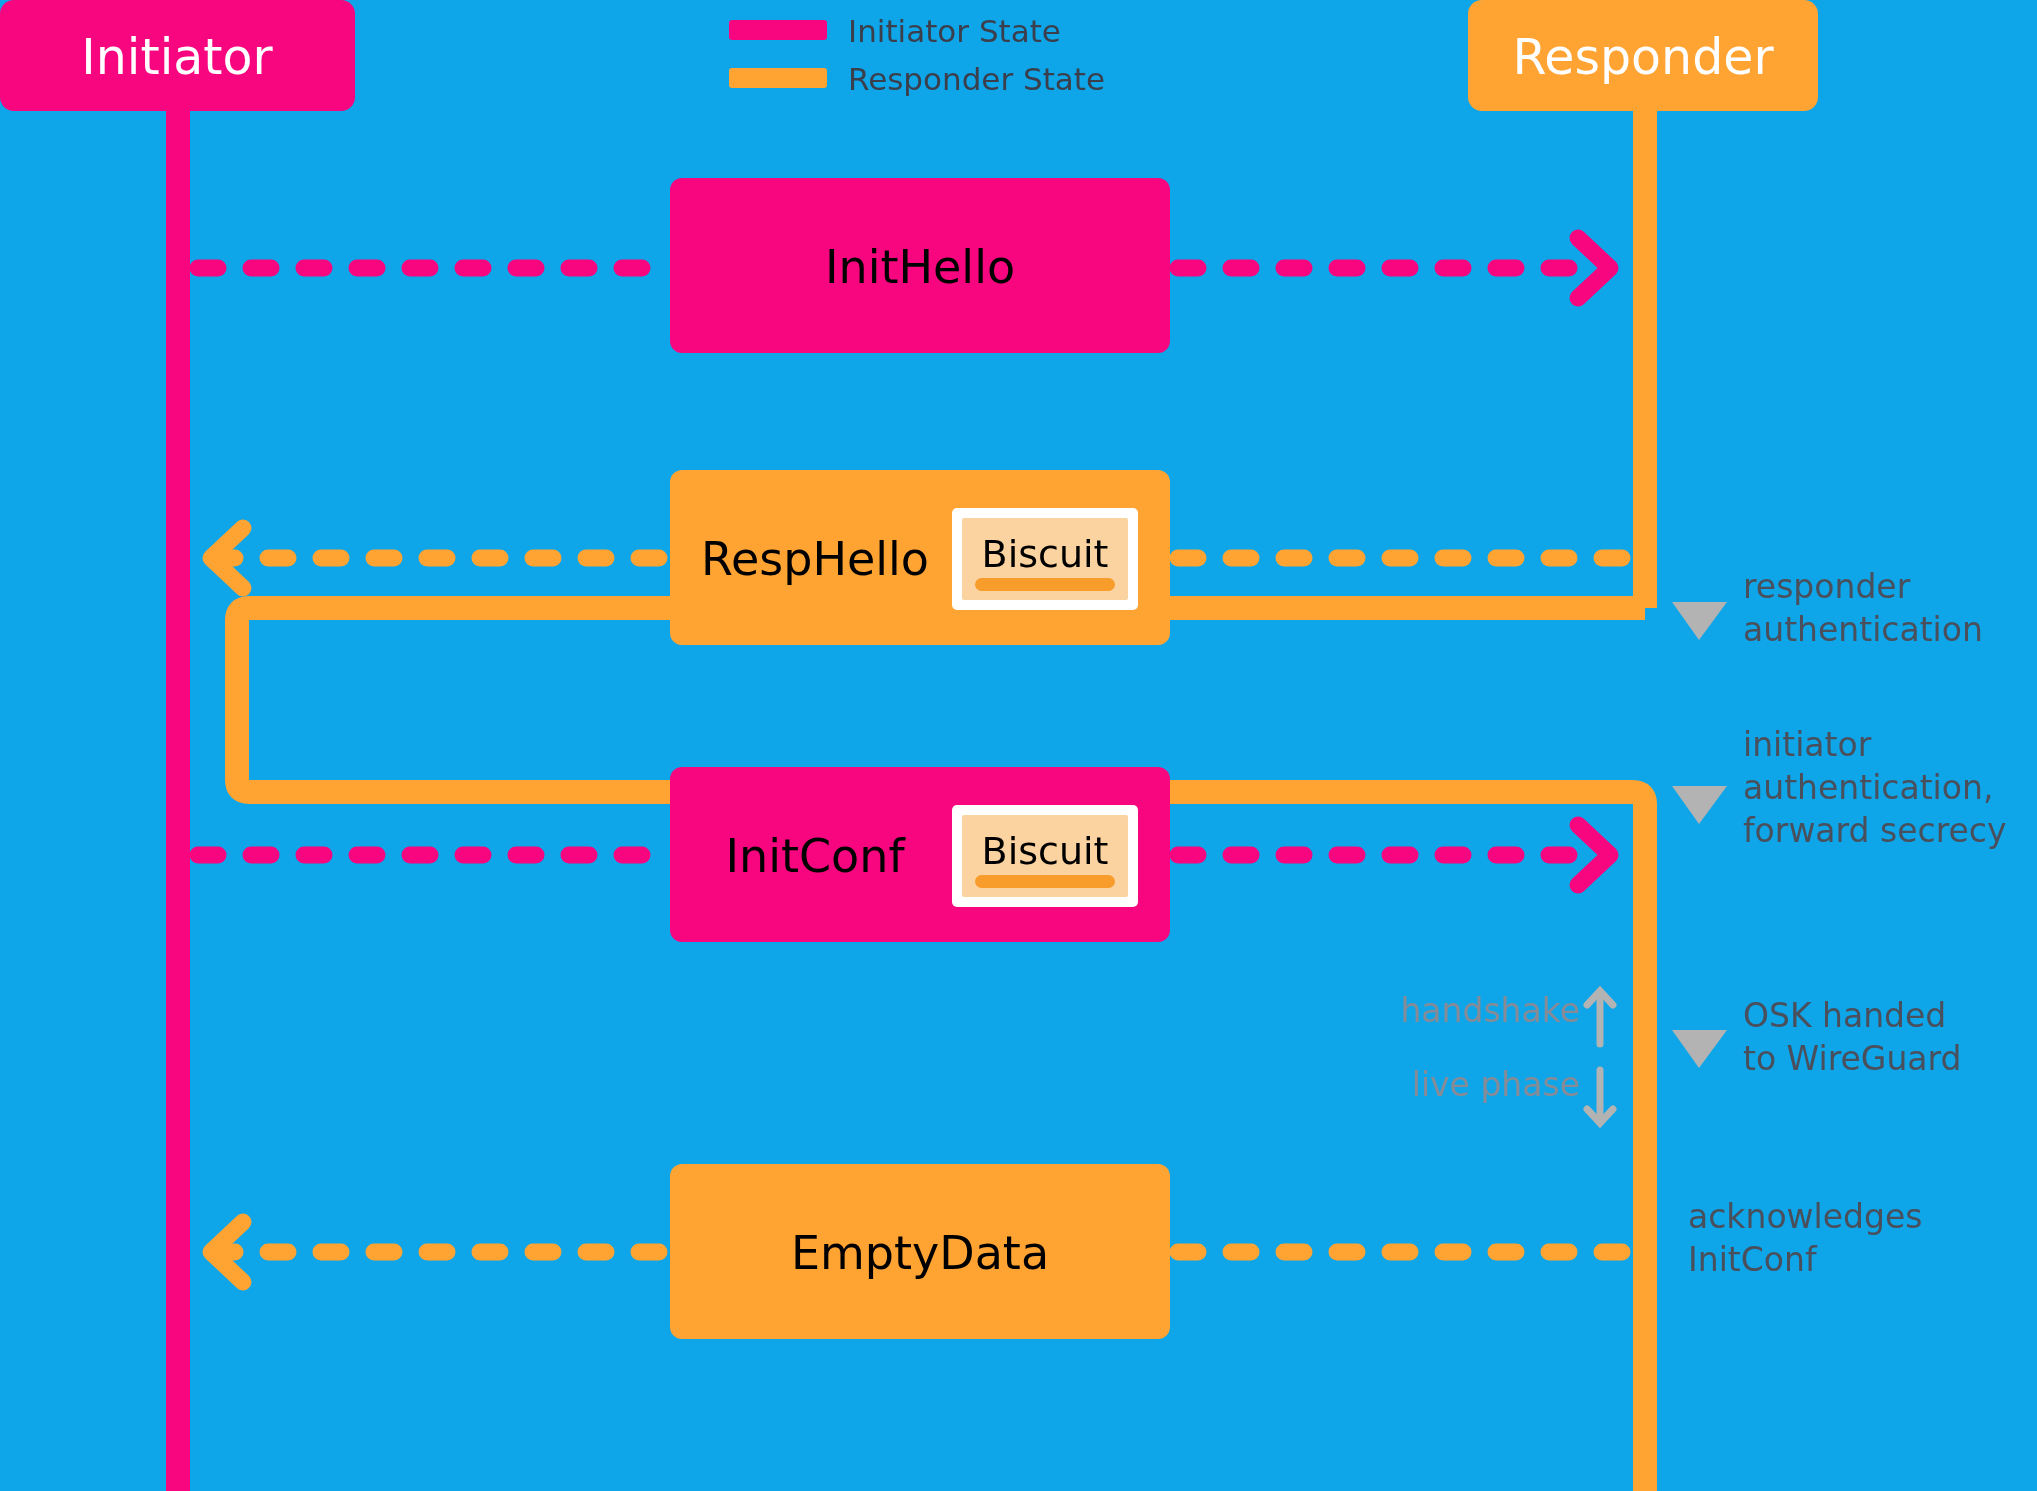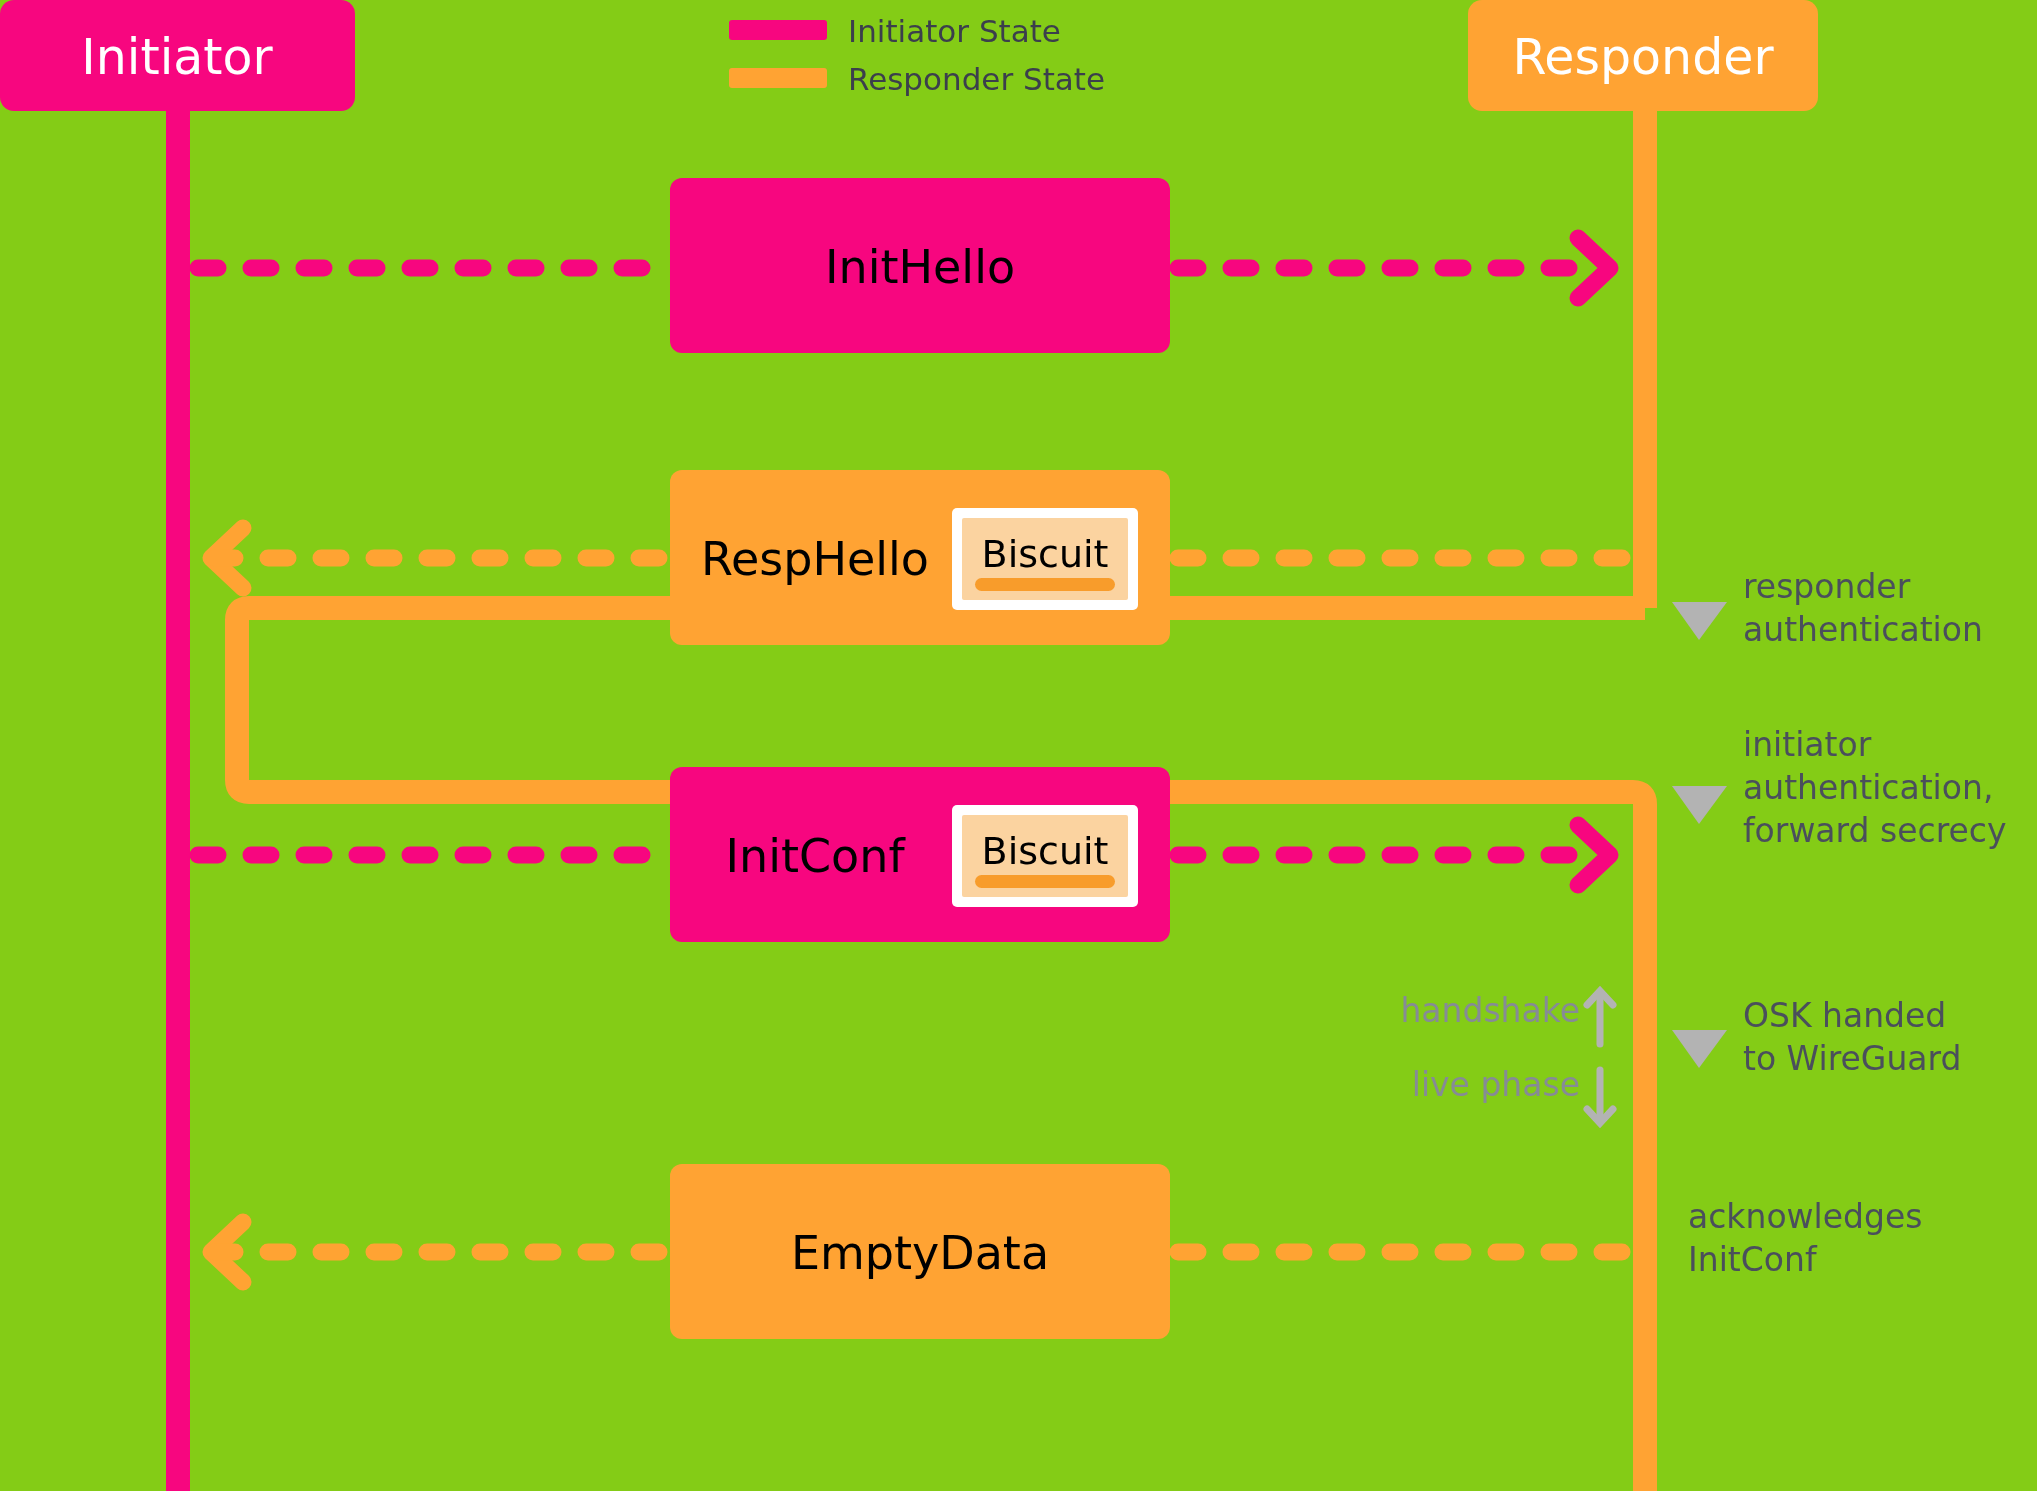--- a/index.html
+++ b/index.html
@@ -7,21 +7,21 @@
     padding: 0;
     background: #ffffff;
   }
   body {
     font-family: "DejaVu Sans", sans-serif;
   }
   #stage {
     position: relative;
     width: 2037px;
     height: 1491px;
-    background: #84cc16;
+    background: #0ea5e9;
     overflow: hidden;
   }
   svg#diagram {
     position: absolute;
     left: 0; top: 0;
     width: 2037px;
     height: 1491px;
     display: block;
   }
   .hdr-label {

